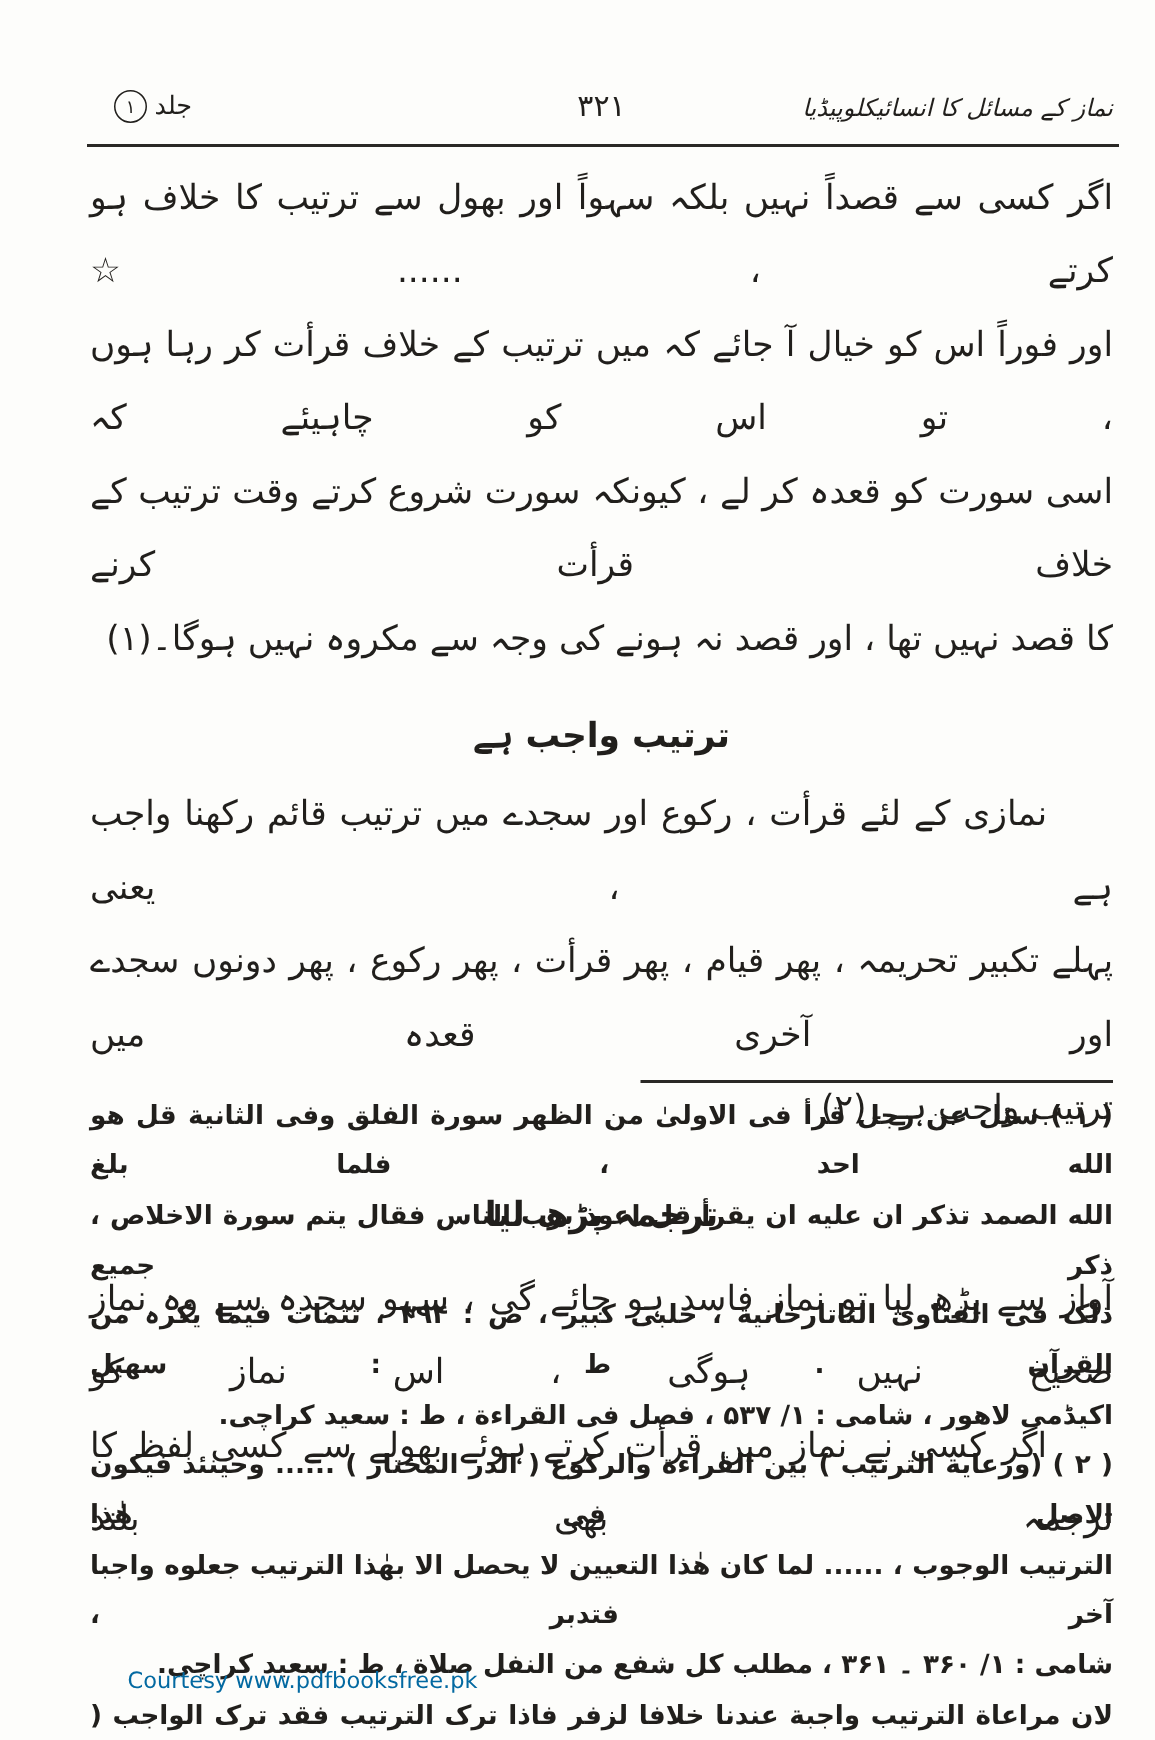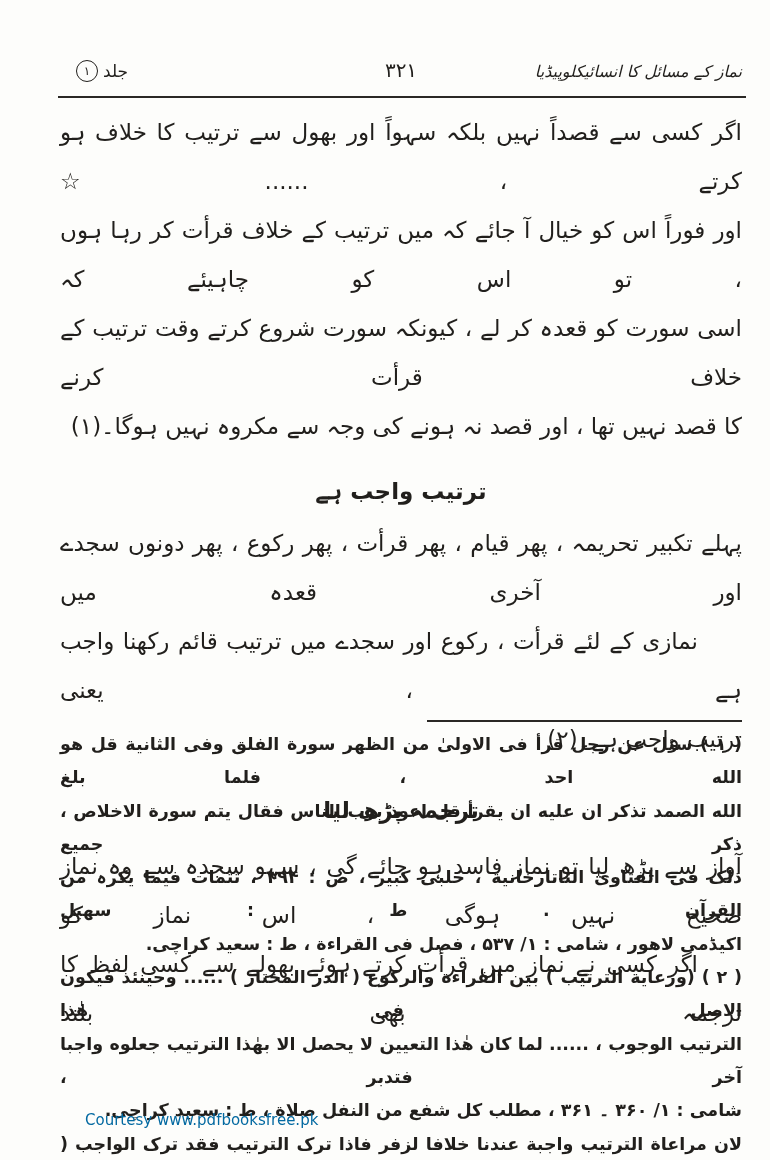--- a/index.html
+++ b/index.html
@@ -96,22 +96,22 @@
     <div class="ln f">
       <span>اگر کسی سے قصداً نہیں بلکہ سہواً اور بھول سے ترتیب کا خلاف ہو کرتے ،</span>
       <span class="marker">......☆</span>
     </div>
     <div class="ln f">اور فوراً اس کو خیال آ جائے کہ میں ترتیب کے خلاف قرأت کر رہا ہوں ، تو اس کو چاہیئے کہ</div>
     <div class="ln f">اسی سورت کو قعدہ کر لے ، کیونکہ سورت شروع کرتے وقت ترتیب کے خلاف قرأت کرنے</div>
     <div class="ln e">کا قصد نہیں تھا ، اور قصد نہ ہونے کی وجہ سے مکروہ نہیں ہوگا۔(۱)</div>
 
     <div class="bheading" id="heading1">ترتیب واجب ہے</div>
 
+    <div class="ln f ind">نمازی کے لئے قرأت ، رکوع اور سجدے میں ترتیب قائم رکھنا واجب ہے ، یعنی</div>
     <div class="ln f">پہلے تکبیر تحریمہ ، پھر قیام ، پھر قرأت ، پھر رکوع ، پھر دونوں سجدے اور آخری قعدہ میں</div>
-    <div class="ln f ind">نمازی کے لئے قرأت ، رکوع اور سجدے میں ترتیب قائم رکھنا واجب ہے ، یعنی</div>
     <div class="ln e">ترتیب واجب ہے۔(۲)</div>
 
     <div class="bheading" id="heading2">ترجمہ پڑھ لیا</div>
 
     <div id="para3">
       <div class="ln f">آواز سے پڑھ لیا تو نماز فاسد ہو جائے گی ، سہو سجدہ سے وہ نماز صحیح نہیں ہوگی ، اس نماز کو</div>
       <div class="ln f ind">اگر کسی نے نماز میں قرأت کرتے ہوئے بھولے سے کسی لفظ کا ترجمہ بھی بلند</div>
     </div>
 
   </div>

